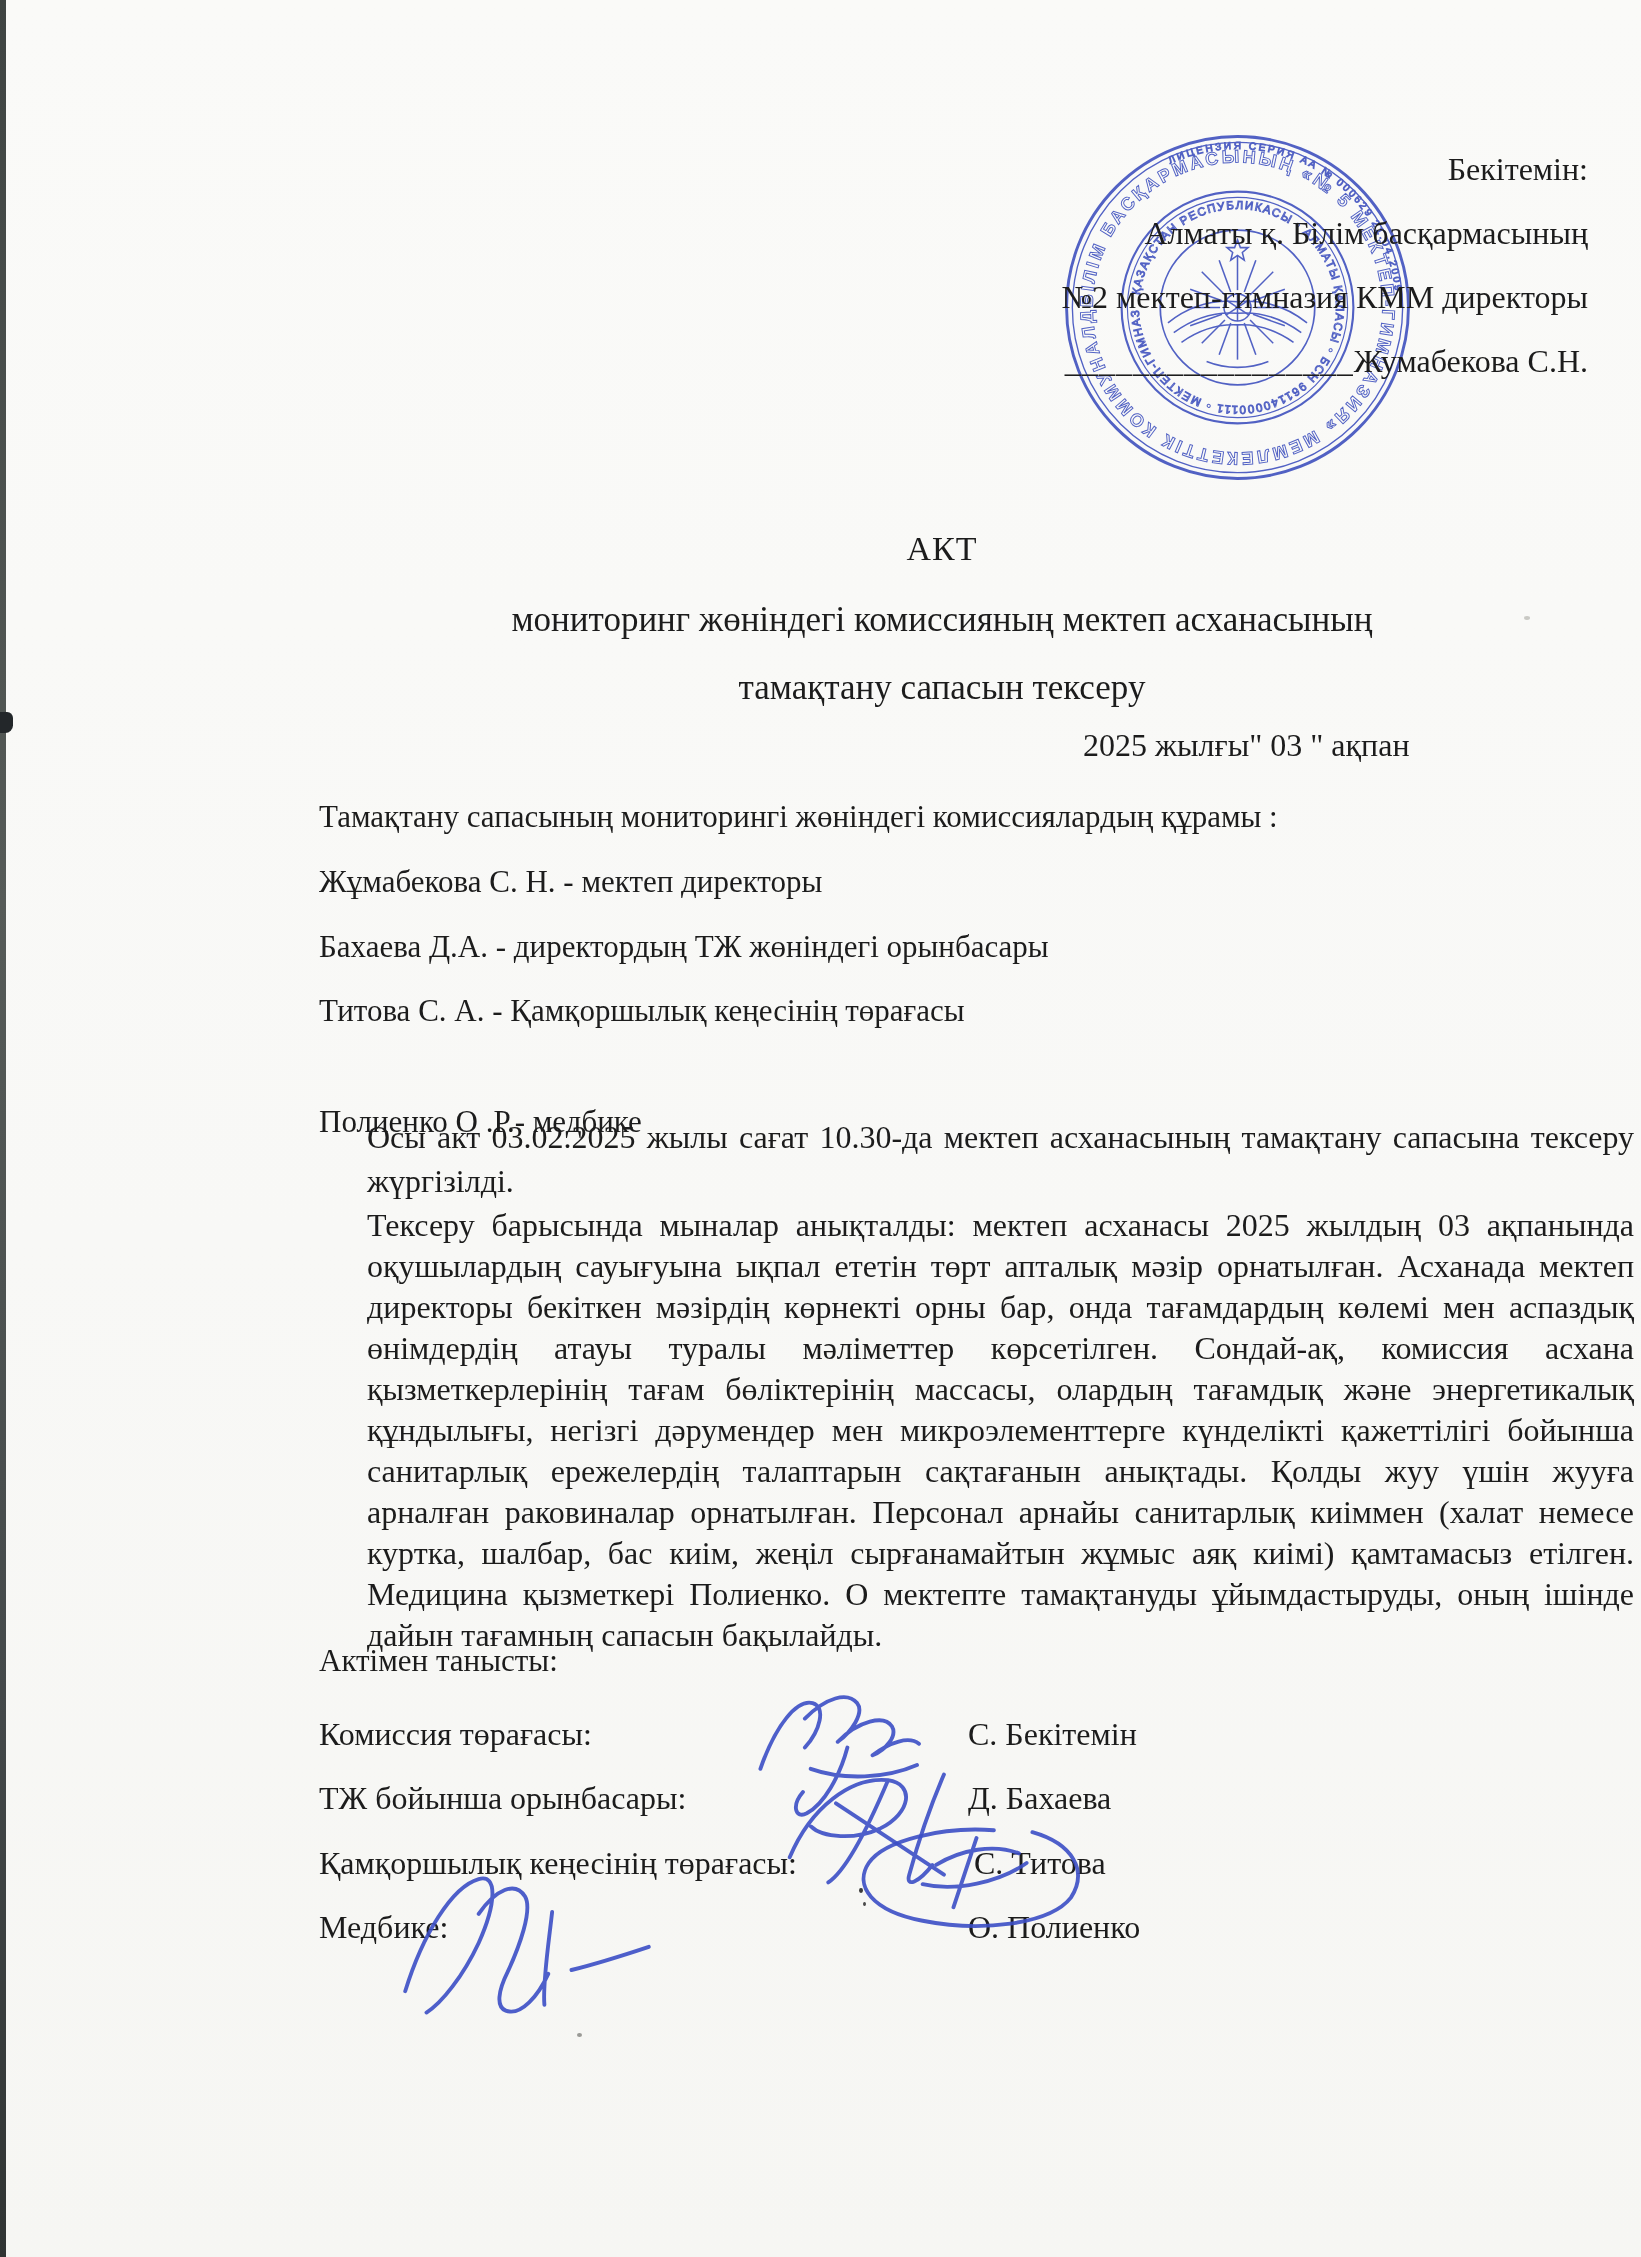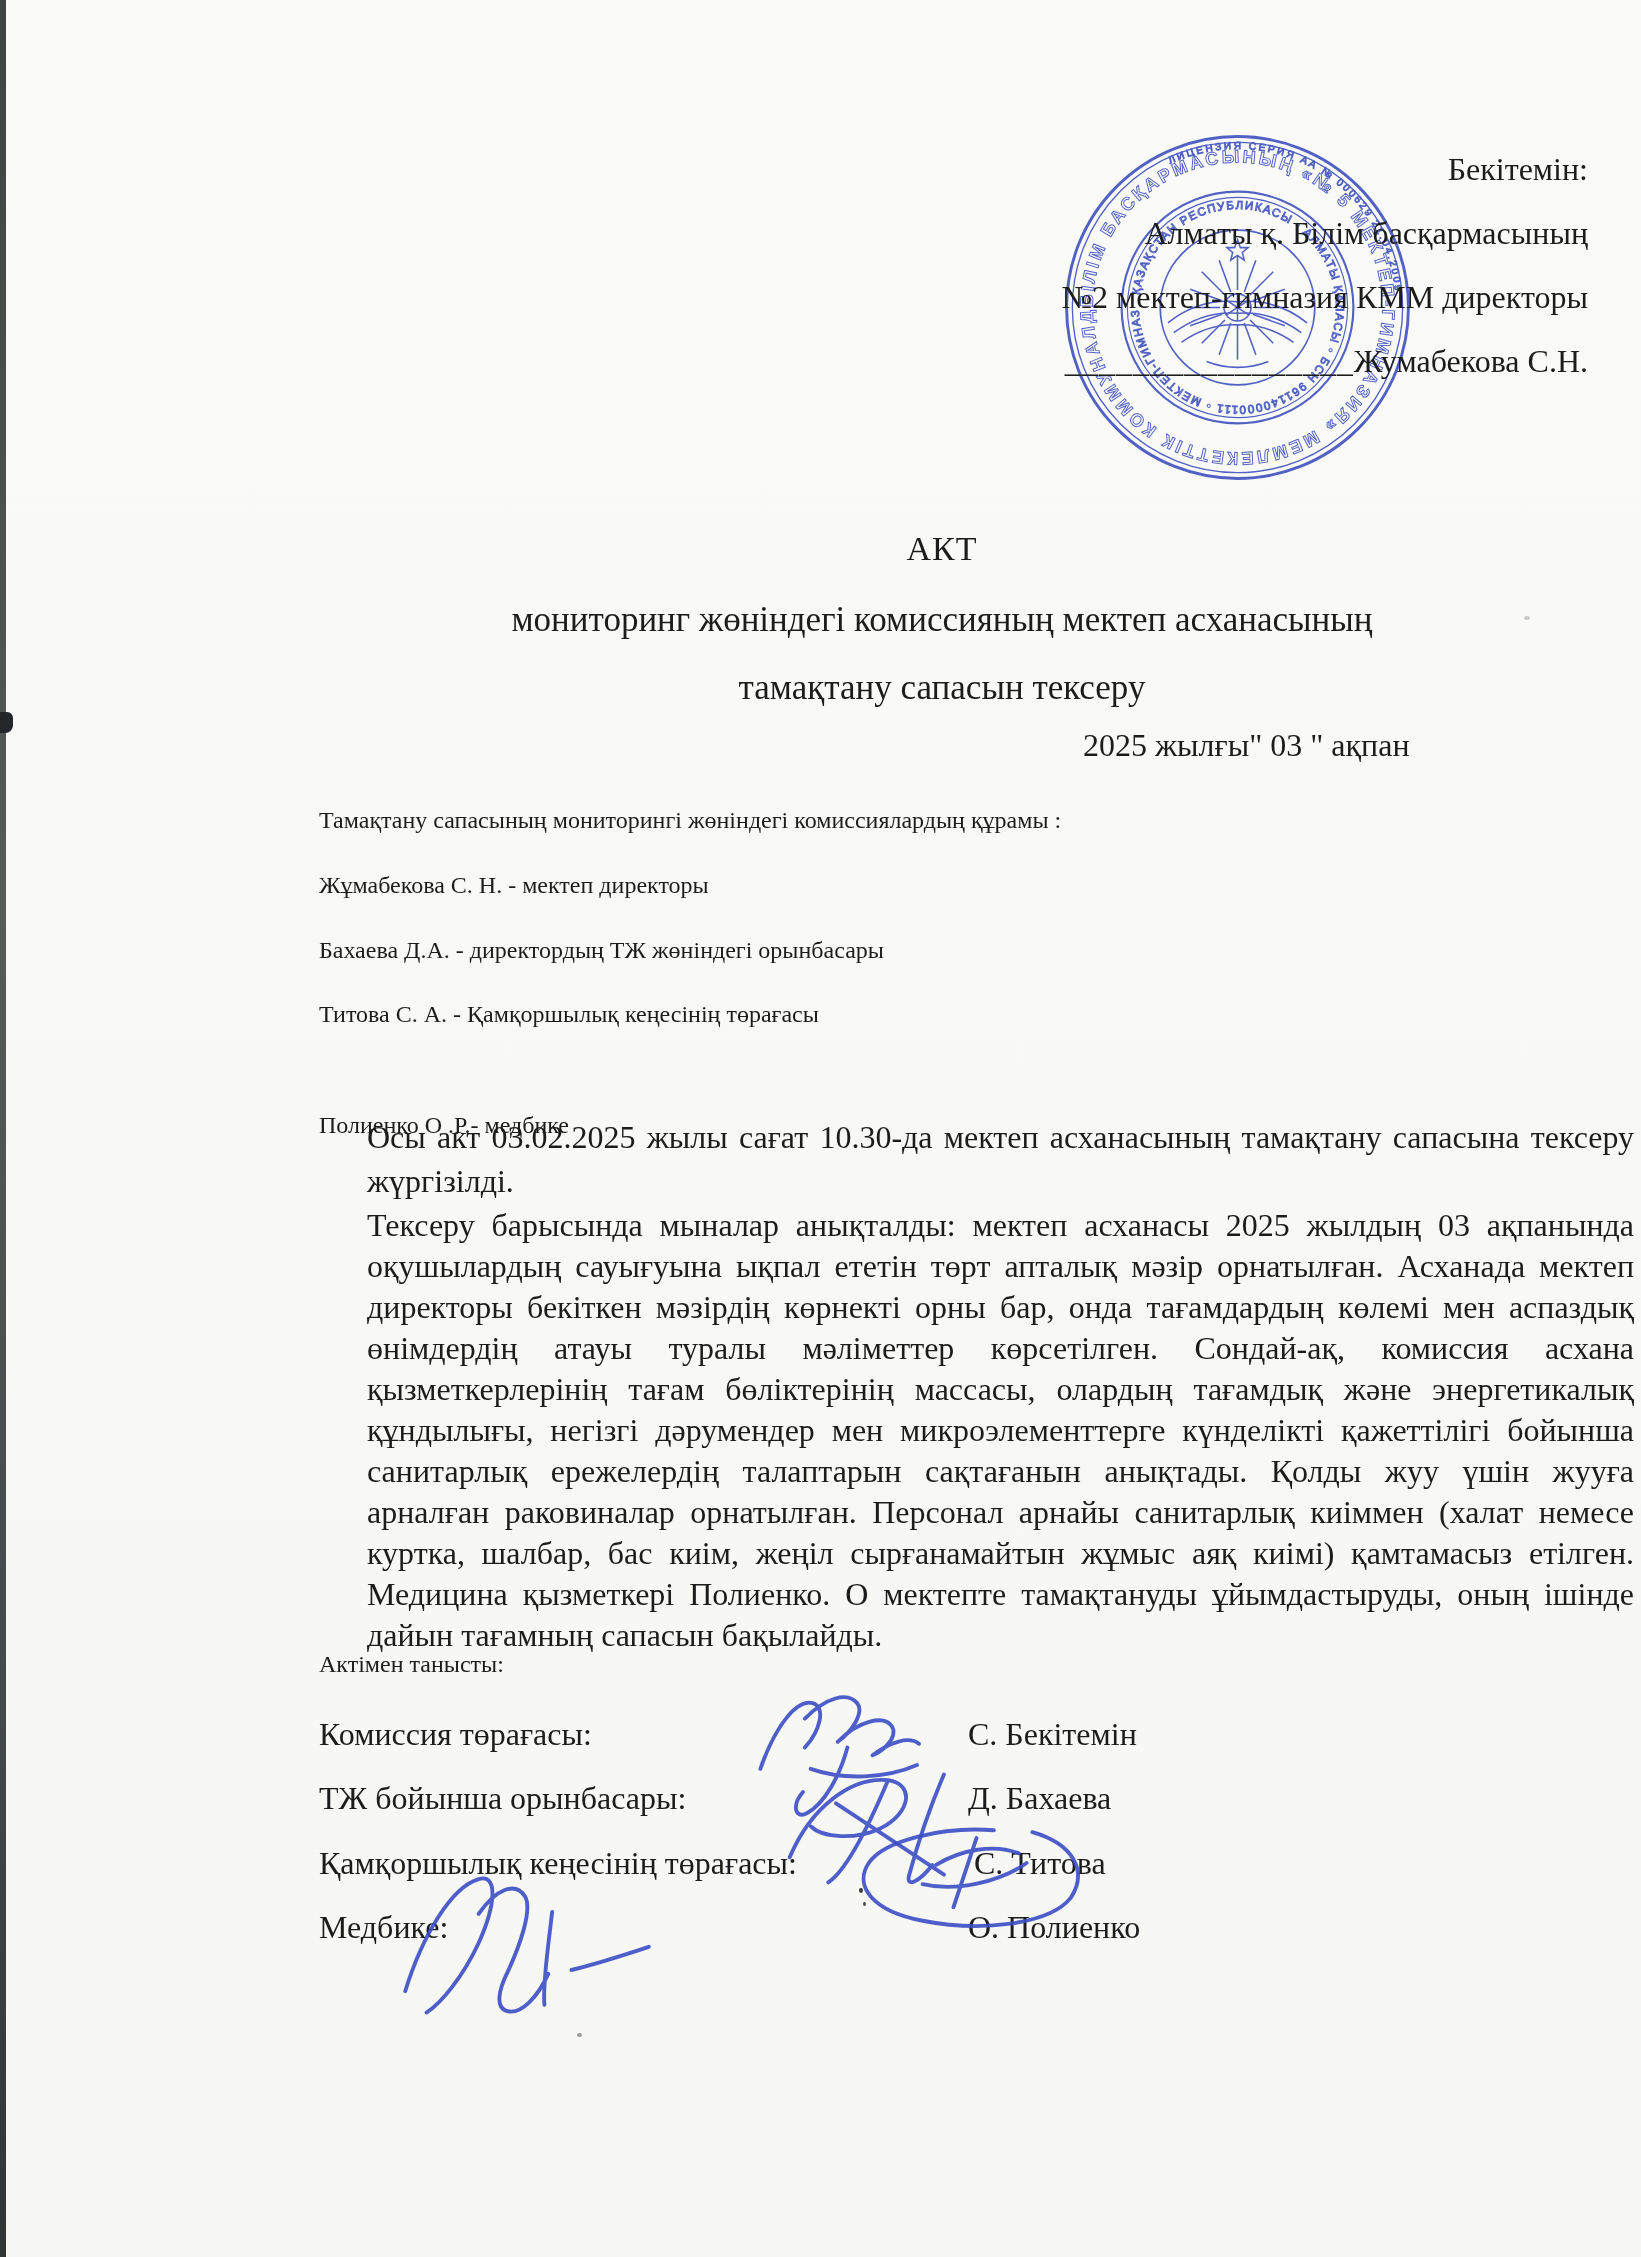--- a/index.html
+++ b/index.html
@@ -33,21 +33,21 @@
   .stamp{position:absolute;left:1054px;top:124px;width:367px;height:367px;z-index:2;opacity:0.92;mix-blend-mode:multiply;}
 
   
   .tline{position:absolute;left:319px;width:1246px;text-align:center;font-size:35px;white-space:nowrap;}
   .t-akt{top:530px;font-size:34px;letter-spacing:1px;}
   .t-sub1{top:600px;}
   .t-sub2{top:668px;}
   .t-date{position:absolute;left:1083px;top:727px;font-size:32px;white-space:nowrap;}
 
   
-  .bline{position:absolute;left:319px;width:1267px;font-size:24px;white-space:nowrap;margin-top:8px;}
+  .bline{position:absolute;left:319px;width:1267px;font-size:31px;white-space:nowrap;}
   .b-head{top:799px;}
   .b-m0{top:864px;}
   .b-m1{top:929px;}
   .b-m2{top:993px;}
   .b-m3{top:1104px;}
   .para{position:absolute;left:319px;width:1267px;font-size:32px;text-align:justify;margin-left:48px;}
   .p-intro{top:1115px;line-height:44px;}
   .p-find{top:1205px;line-height:41px;}
   .b-ack{top:1643px;}
 

